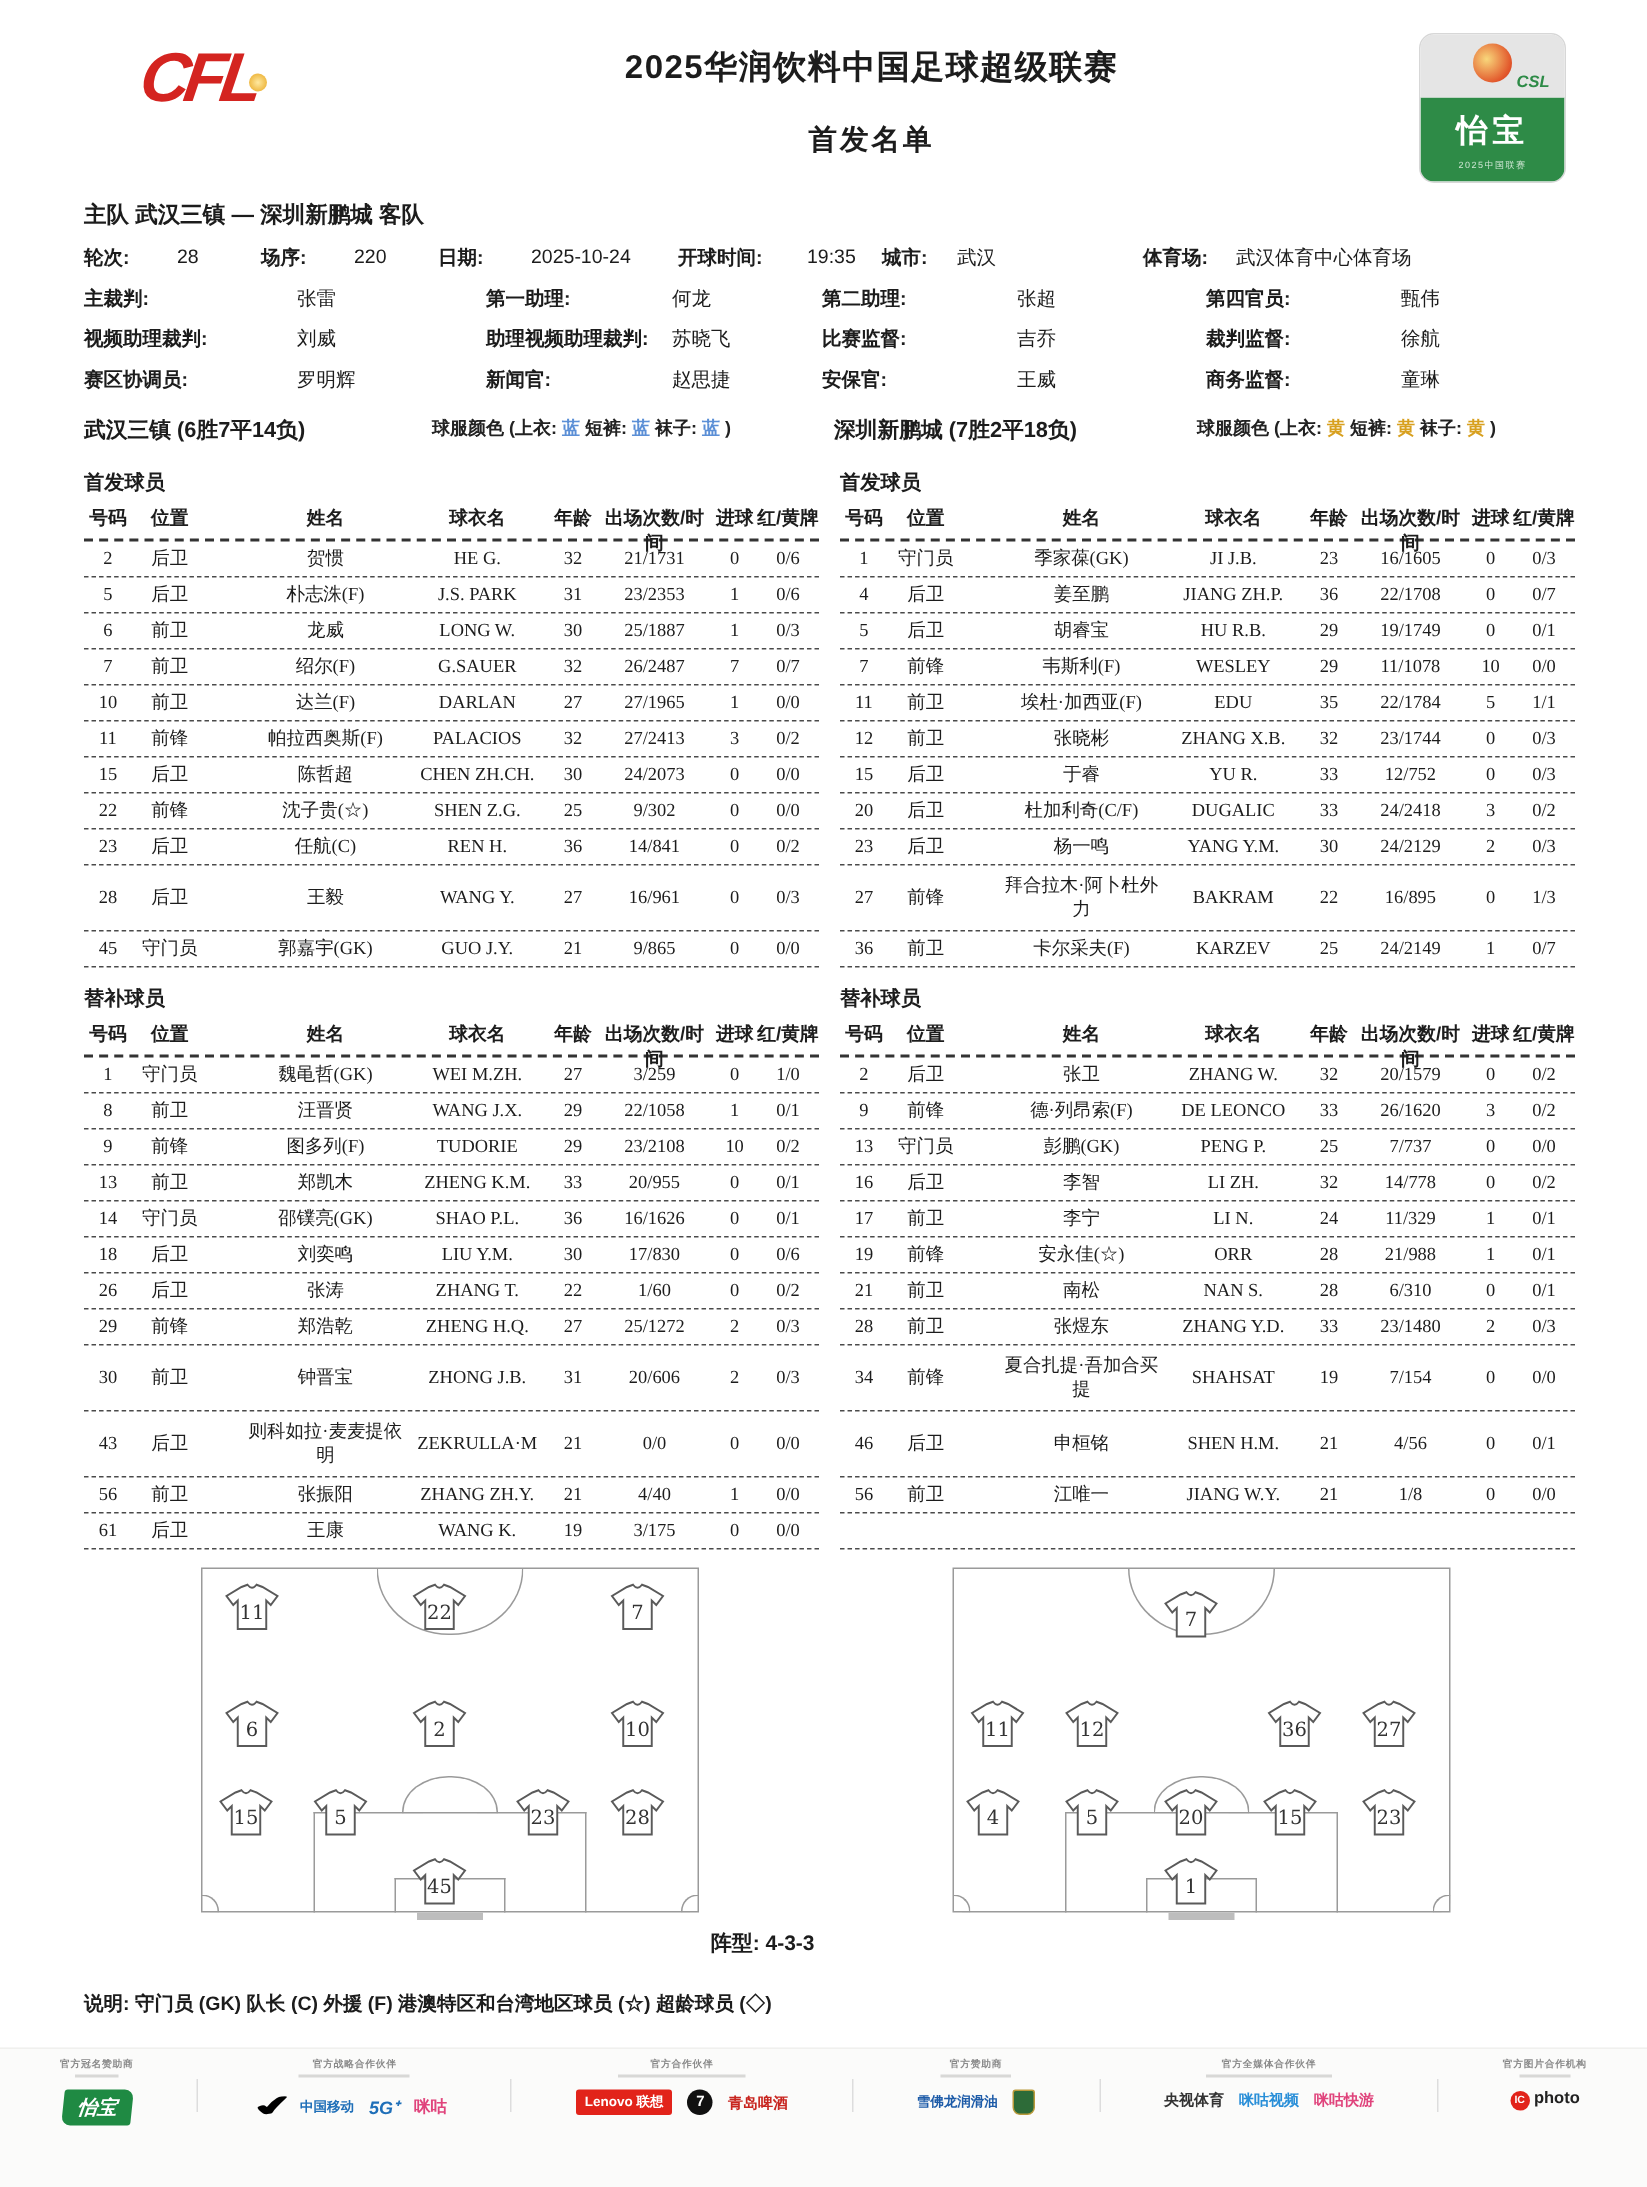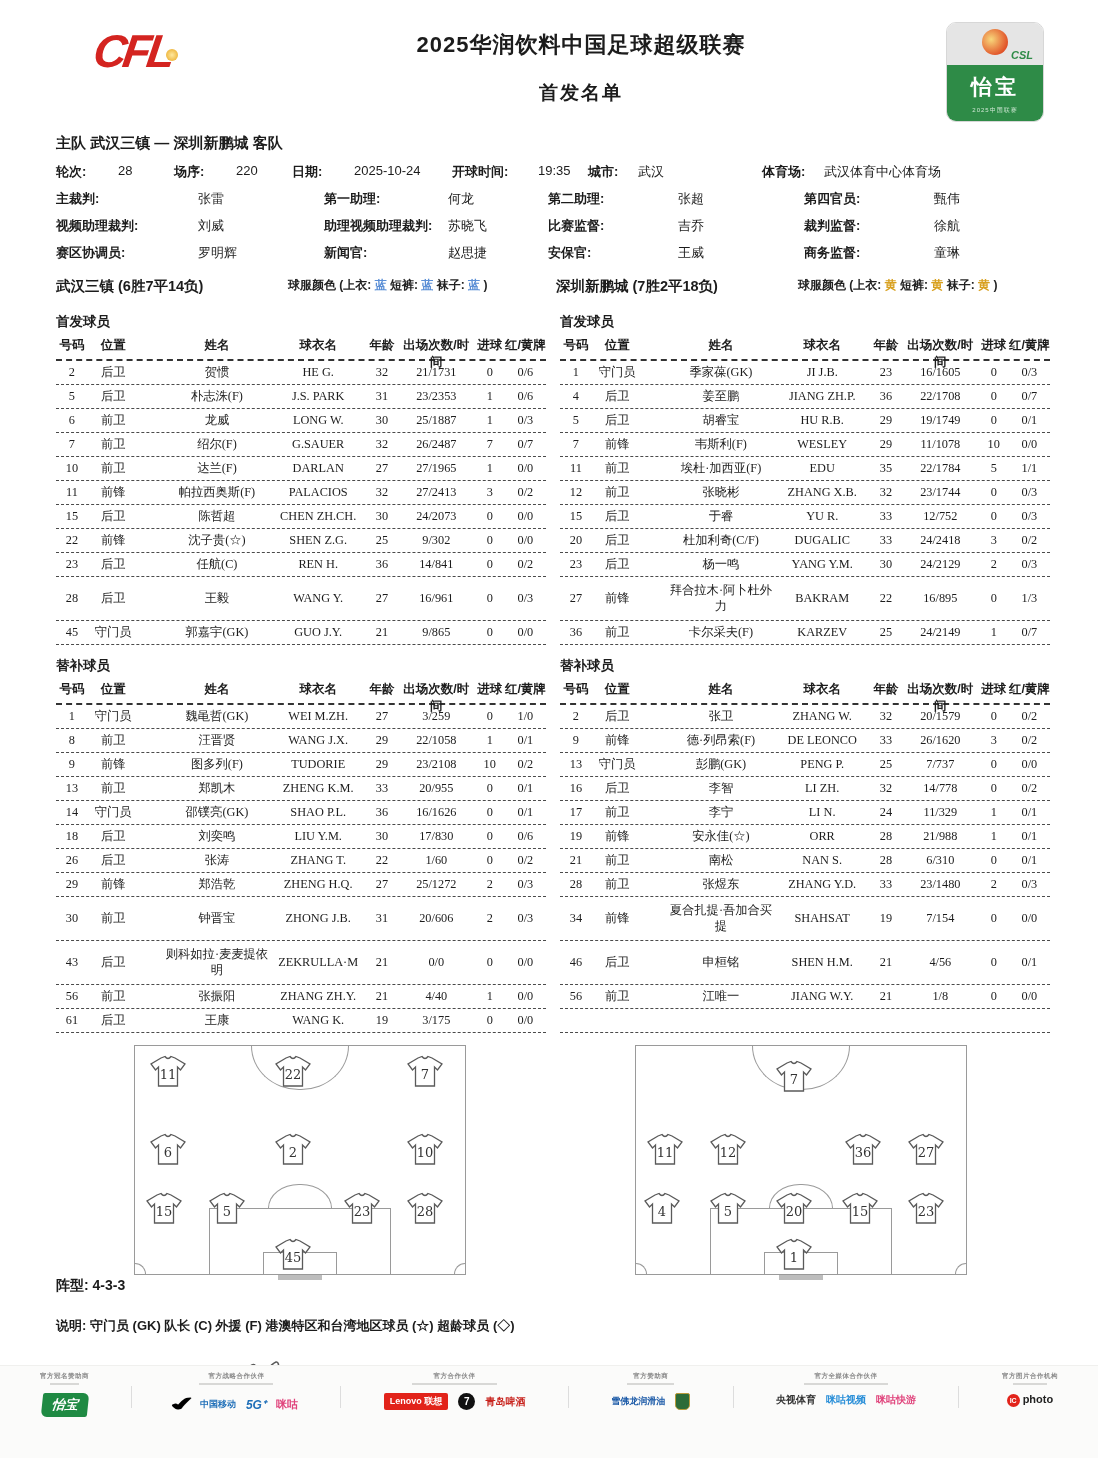--- a/index.html
+++ b/index.html
@@ -70,21 +70,21 @@
       border-radius:31px 31px 0 0 / 24px 24px 0 0;}
   .ga{position:absolute;bottom:-1px;left:50%;transform:translateX(-50%);
       width:72px;height:22px;border:1.5px solid #9a9a9a;border-bottom:none;}
   .goalbar{position:absolute;bottom:-6px;left:50%;transform:translateX(-50%);
       width:44px;height:5px;background:#bdbdbd;}
   .cornL{position:absolute;left:-1px;bottom:-1px;width:11px;height:11px;
       border-top:1.5px solid #9a9a9a;border-right:1.5px solid #9a9a9a;border-top-right-radius:11px;}
   .cornR{position:absolute;right:-1px;bottom:-1px;width:11px;height:11px;
       border-top:1.5px solid #9a9a9a;border-left:1.5px solid #9a9a9a;border-top-left-radius:11px;}
   .shirt{position:absolute;transform:translateX(-50%);}
-  .formlabel{text-align:left;font-size:14px;font-weight:800;margin-top:2px;}
+  .formlabel{text-align:right;font-size:14px;font-weight:800;margin-top:12px;}
 
   
   .note{font-size:13px;font-weight:800;margin-top:22px;}
   .signrow{position:relative;height:78px;margin-top:14px;}
   .signlabel{position:absolute;left:0;top:22px;font-size:15px;font-weight:800;}
   .signsvg{position:absolute;left:168px;top:0;}
   .datetime{position:absolute;right:20px;top:22px;font-size:15.5px;font-weight:800;letter-spacing:3px;}
 
   
   .footer{position:absolute;left:0;right:0;bottom:0;height:86px;background:#fbfbfa;

